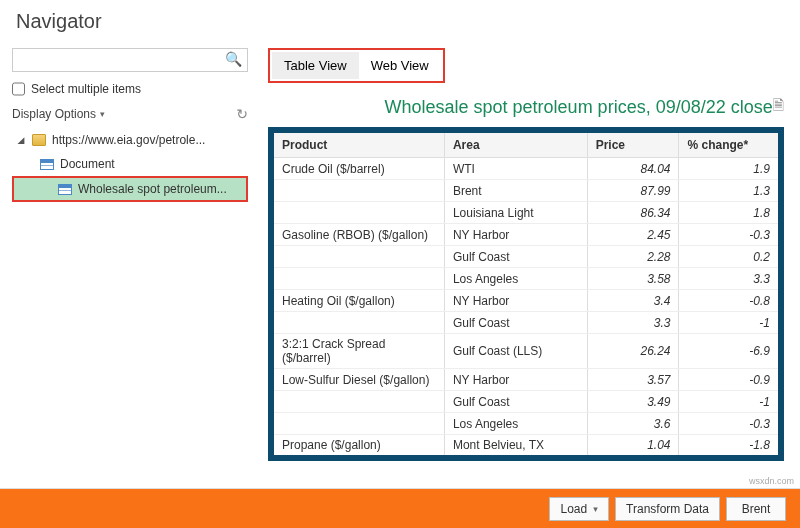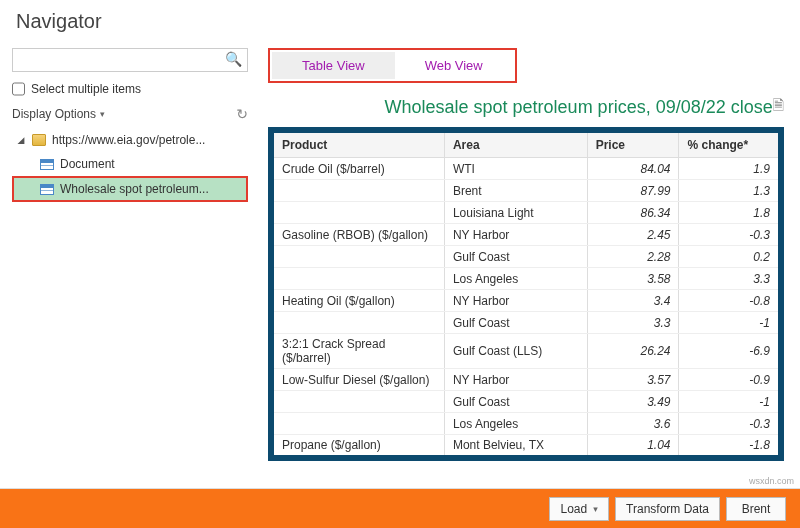--- a/index.html
+++ b/index.html
@@ -19,23 +19,23 @@
 .caret { font-size: 9px; color: #666; }
 .refresh { color: #888; font-size: 14px; cursor: pointer; }
 .tree { margin-top: 2px; }
 .node { display: flex; align-items: center; height: 24px; gap: 6px; padding-left: 4px; cursor: pointer; white-space: nowrap; overflow: hidden; text-overflow: ellipsis; }
 .twist { font-size: 9px; color: #555; width: 10px; text-align: center; }
 .foldericon { width: 14px; height: 12px; display: inline-block; background: linear-gradient(#f6d27a,#e3b63f); border: 1px solid #c89a2a; border-radius: 1px; }
 .tableicon { width: 14px; height: 11px; display: inline-block; background: #fff; border: 1px solid #4a88c7; position: relative; }
 .tableicon::before { content:""; position:absolute; top:0; left:0; right:0; height:3px; background:#4a88c7; }
 .tableicon::after { content:""; position:absolute; top:5px; left:0; right:0; height:1px; background:#8fb5dd; }
 .child { padding-left: 28px; }
-.selected { background: #b7e1c4; border: 2px solid #e23b2e; padding-left: 26px; height: 26px; }
+.selected { background: #b7e1c4; border: 2px solid #e23b2e; padding-left: 44px; height: 26px; }
 .tabs { border: 2px solid #e23b2e; display: inline-flex; padding: 2px; margin-bottom: 8px; }
-.tab { padding: 6px 30px; cursor: pointer; color: #a21caf; font-size: 13px; }
+.tab { padding: 6px 12px; cursor: pointer; color: #000000; font-size: 13px; }
 .tab.active { background: #eee; }
 .tableheader { color: #1a8a5a; font-size: 18px; margin: 4px 0 8px 0; display: flex; justify-content: flex-end; align-items: center; }
 .addicon { color: #888; font-size: 14px; cursor: pointer; }
 .datatable { border: 6px solid #0c4a6e; border-collapse: collapse; width: 100%; font-size: 12px; }
 .datatable th { text-align: left; background: #f5f5f5; border: 1px solid #ddd; padding: 5px 8px; font-weight: 600; color: #333; }
 .datatable td { border: 1px solid #eee; border-left: 1px solid #ddd; border-right: 1px solid #ddd; padding: 3px 8px; height: 22px; }
 .datatable td.num { text-align: right; font-style: italic; }
 .footer { position: absolute; bottom: 0; right: 0; left: 0; height: 40px; border-top: 1px solid #ddd; display: flex; justify-content: flex-end; align-items: center; gap: 6px; padding-right: 14px; background: #f97316; }
 .btn { border: 1px solid #bbb; background: #fafafa; padding: 4px 10px; font-size: 12px; cursor: pointer; min-width: 60px; display: flex; align-items: center; justify-content: center; gap: 4px; }
 .btn .caret { margin-left: 2px; }

